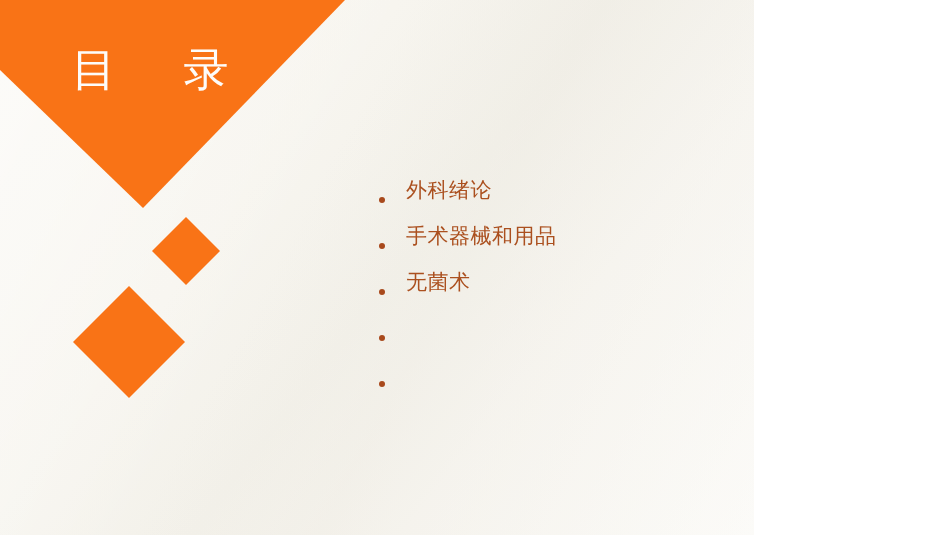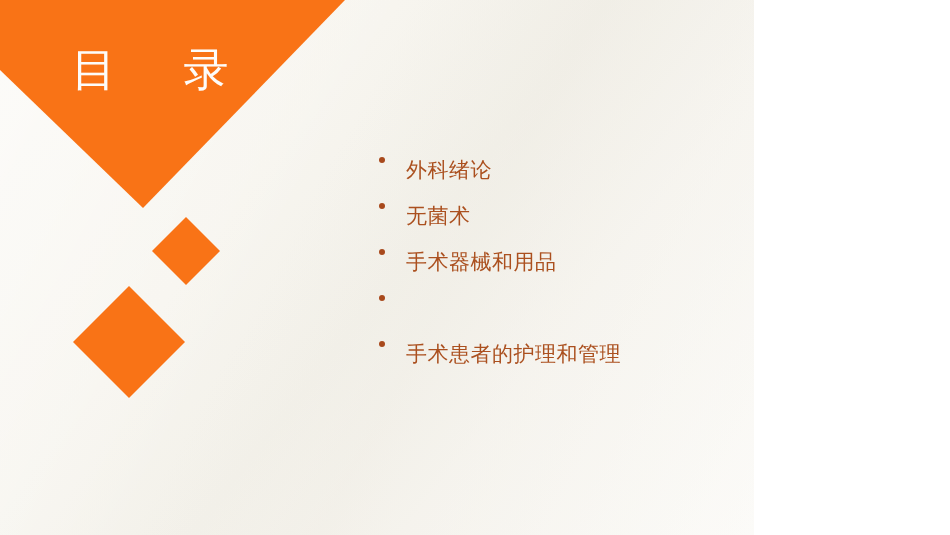--- a/index.html
+++ b/index.html
@@ -54,21 +54,21 @@
     position: absolute;
     left: 374px;
     top: 157px;
     width: 520px;
     margin: 0;
     padding: 0;
     list-style: none;
   }
   .toc-item {
     display: flex;
-    align-items: flex-start;
+    align-items: flex-end;
     height: 46px;
   }
   .toc-bullet {
     flex: 0 0 auto;
     width: 6px;
     height: 6px;
     border-radius: 50%;
     background: #a8491c;
     margin-right: 21px;
     margin-left: 5px;
@@ -98,28 +98,27 @@
     <span id="title-text" style="color: rgb(253, 252, 250);">目  录</span>
   </div>
 
   <ul id="toc-list">
     <li class="toc-item">
       <span class="toc-bullet" style="background: rgb(168, 73, 28);"></span>
       <span class="toc-label" style="color: rgb(171, 80, 31);">外科绪论</span>
     </li>
     <li class="toc-item">
       <span class="toc-bullet" style="background: rgb(168, 73, 28);"></span>
-      <span class="toc-label" style="color: rgb(171, 80, 31);">无菌术</span>
+      <span class="toc-label" style="color: rgb(171, 80, 31);">手术器械和用品</span>
     </li>
     <li class="toc-item">
       <span class="toc-bullet" style="background: rgb(168, 73, 28);"></span>
-      <span class="toc-label" style="color: rgb(171, 80, 31);">手术器械和用品</span>
+      <span class="toc-label" style="color: rgb(171, 80, 31);">无菌术</span>
     </li>
     <li class="toc-item">
       <span class="toc-bullet" style="background: rgb(168, 73, 28);"></span>
     </li>
     <li class="toc-item">
       <span class="toc-bullet" style="background: rgb(168, 73, 28);"></span>
-      <span class="toc-label" style="color: rgb(171, 80, 31);">手术患者的护理和管理</span>
     </li>
   </ul>
 
 </div>
 
 </body></html>

